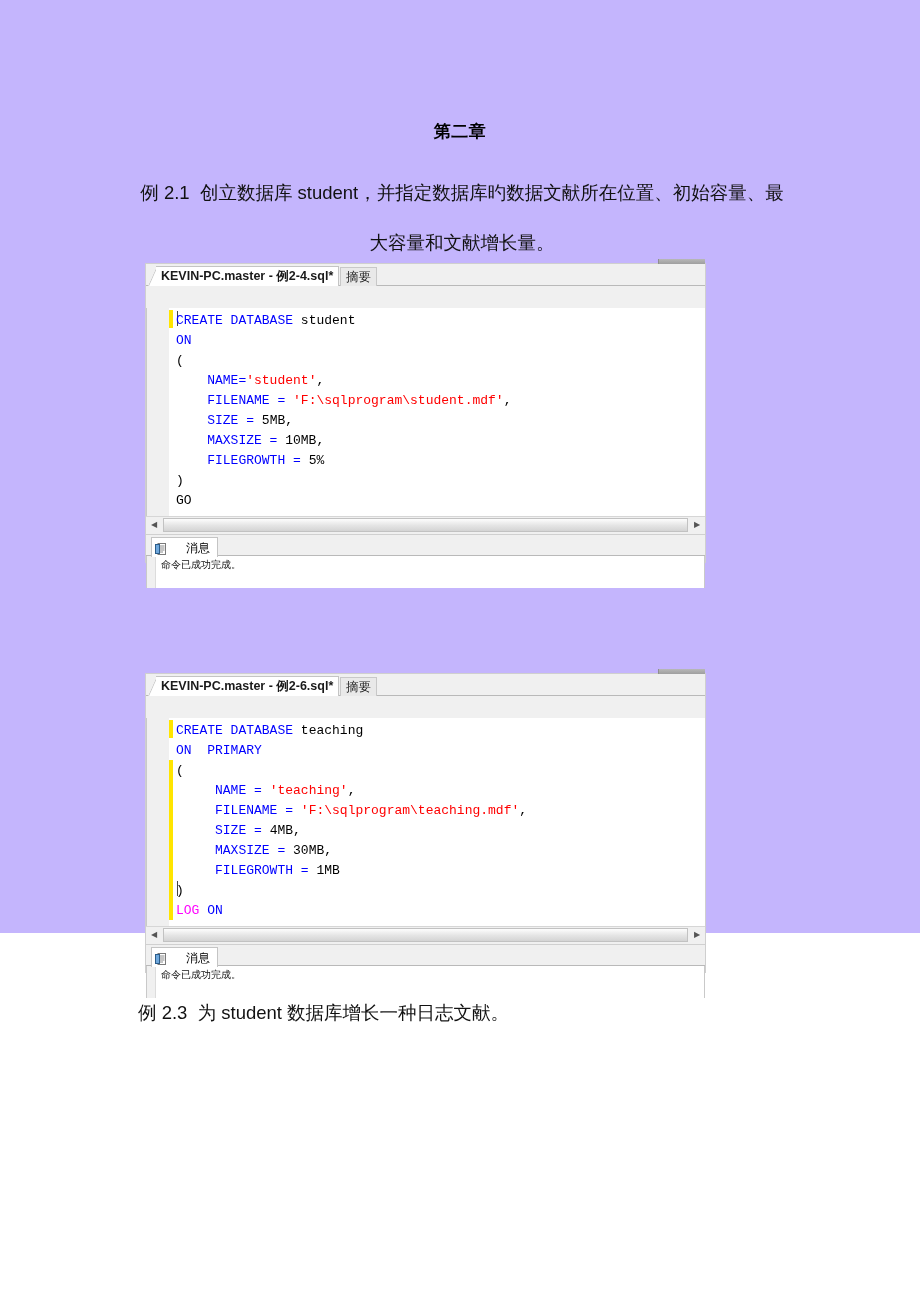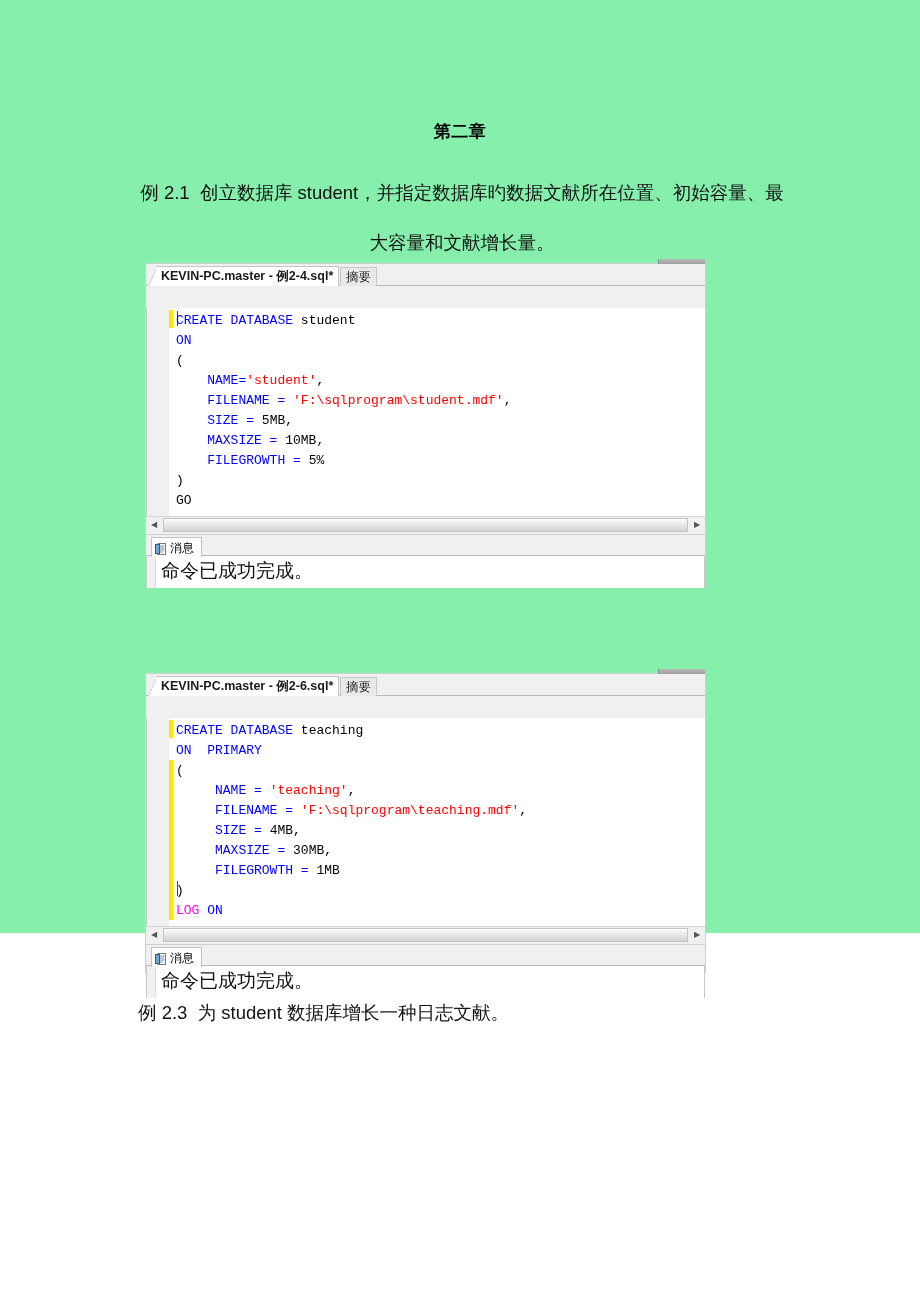--- a/index.html
+++ b/index.html
@@ -14,21 +14,21 @@
     font-family: "Liberation Sans", sans-serif;
     color: #000000;
     overflow: hidden;
   }
 
   .page {
     position: absolute;
     left: 0; top: 0;
     width: 920px;
     height: 933px;
-    background: #86efac;
+    background: #c4b5fd;
   }
 
   
   .doc-title {
     position: absolute;
     left: 138px;
     top: 120px;
     width: 644px;
     text-align: center;
     font-size: 17px;
@@ -224,21 +224,21 @@
     line-height: 18px;
     padding: 0 7px 0 3px;
     font-size: 12px;
     background: #ffffff;
     border-top: 1px solid #c4c4c4;
     border-left: 1px solid #c4c4c4;
     border-right: 1px solid #c4c4c4;
     z-index: 2;
     display: flex;
     align-items: center;
-    gap: 4px;
+    gap: 20px;
   }
   .msg-icon {
     width: 11px; height: 12px;
     position: relative;
     display: inline-block;
   }
   .msg-body {
     position: relative;
     background: #ffffff;
     border-left: 1px solid #c9c9c9;
@@ -248,21 +248,21 @@
     position: absolute;
     left: 0; top: 0; bottom: 0;
     width: 8px;
     background: #f0f0f0;
     border-right: 1px solid #dcdcdc;
   }
   .msg-text {
     position: absolute;
     left: 14px;
     top: 2px;
-    font-size: 19px;
+    font-size: 10px;
     color: #111;
     white-space: pre;
   }
 </style>
 </head>
 <body>
 
 <div class="page">
 
   <div class="doc-title">第二章</div>

